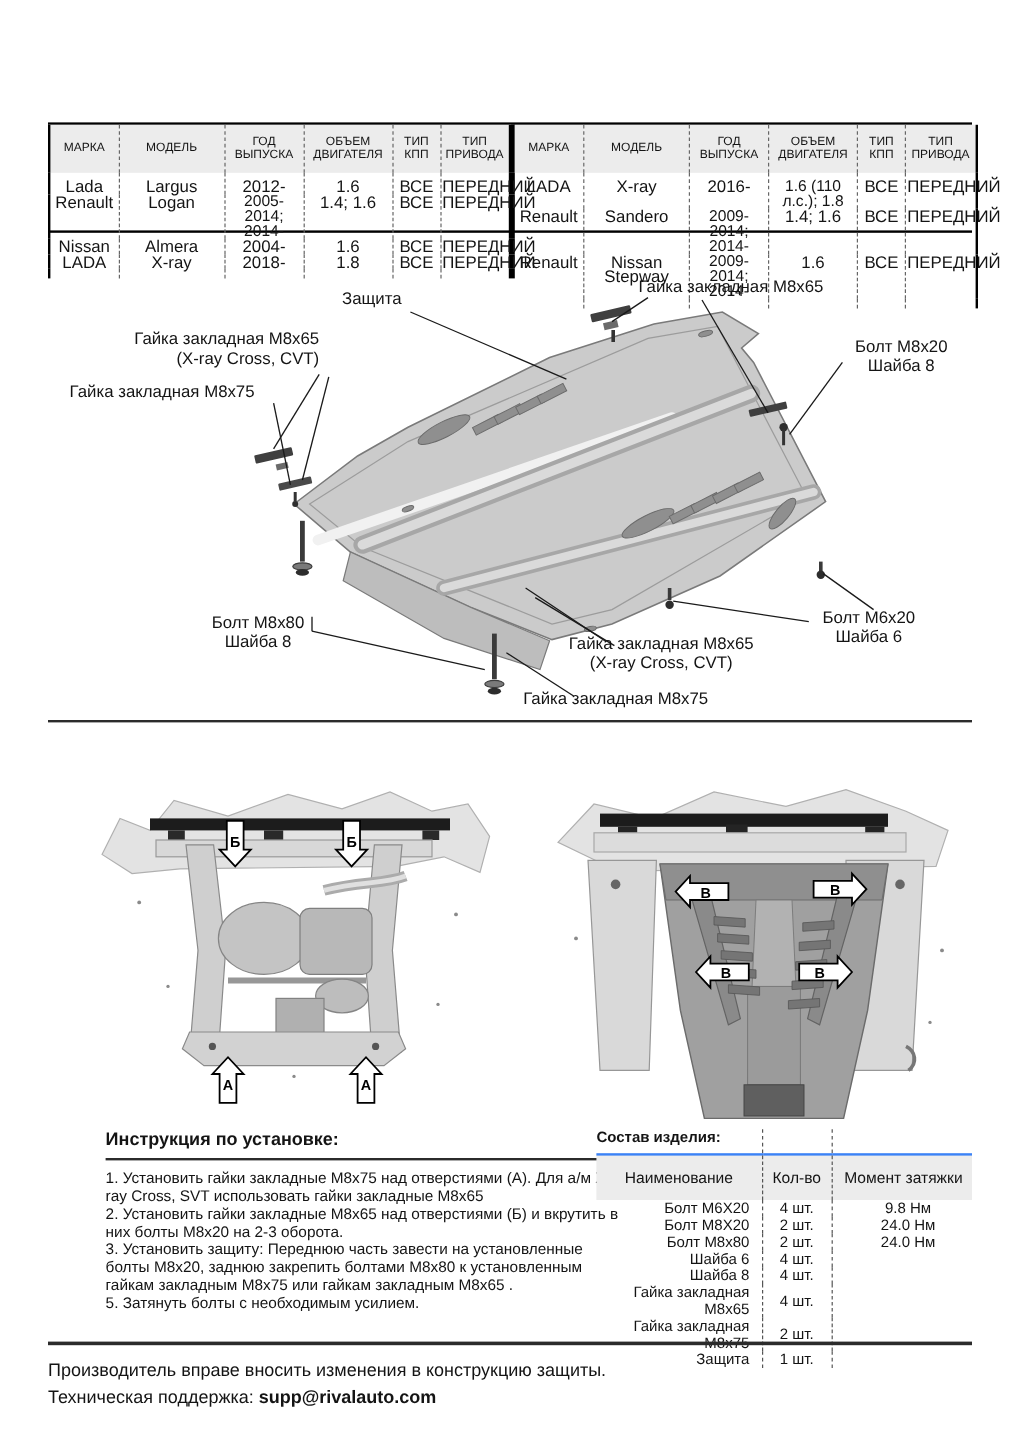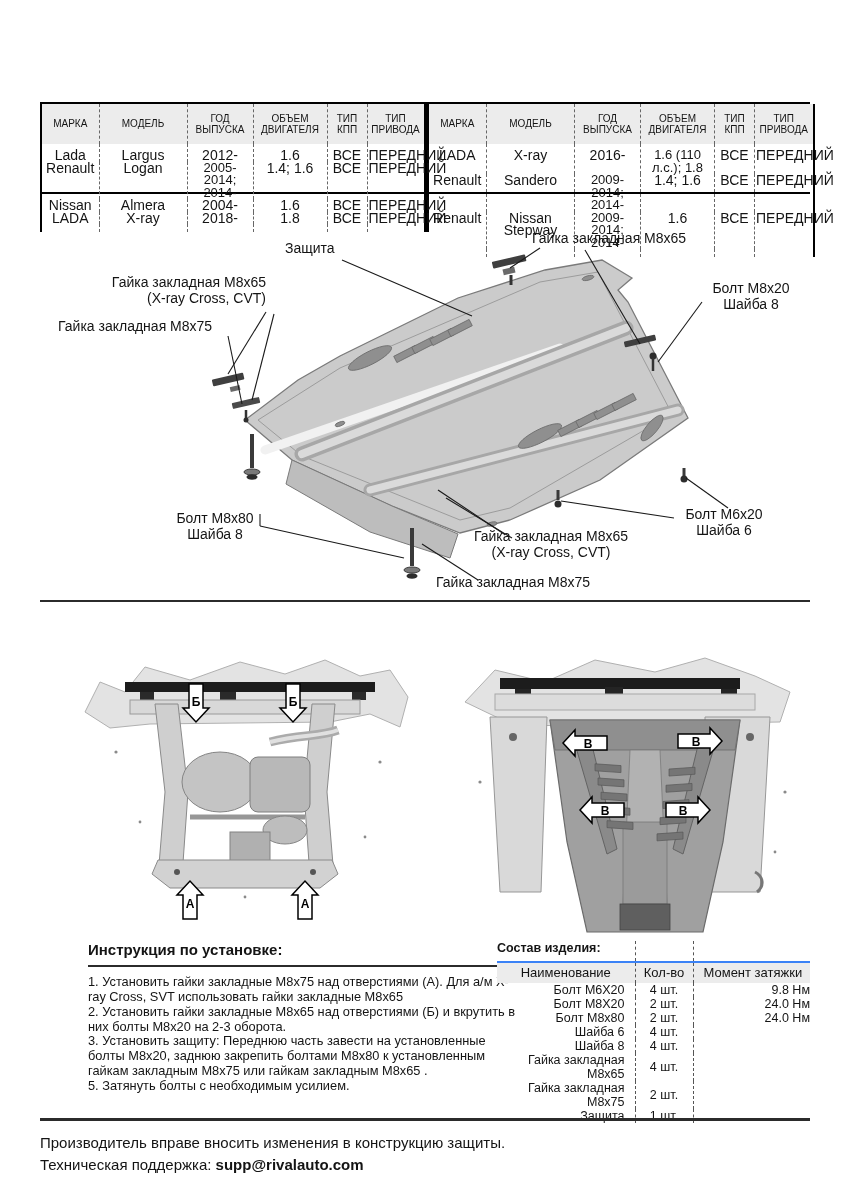--- a/index.html
+++ b/index.html
@@ -47,28 +47,28 @@
   .instr-title { font-size:15px; font-weight:bold; }
   .instr-hr { height:2px; background:#2b2b2b; margin:7px 0 8px 0; }
   .instr-item { font-size:12.8px; line-height:1.16; }
 
   .parts { position:absolute; left:497px; top:941px; width:313px; }
   .parts-table { border-collapse:collapse; width:313px; table-layout:fixed; }
   .parts-table col.c1 { width:138px; } .parts-table col.c2 { width:58px; } .parts-table col.c3 { width:117px; }
   .parts-table td, .parts-table th { font-size:12.5px; line-height:14px; vertical-align:middle; }
   .pt-titlerow td { border-bottom:2px solid #3b82f6; padding-bottom:6px; }
   .pt-title { font-size:15px; font-weight:bold; white-space:nowrap; }
-  .pt-head th { background:#ececec; font-weight:normal; font-size:13px; height:21px; }
+  .pt-head th { background:#ececec; font-weight:normal; font-size:13px; height:38px; }
   .pt-head th:nth-child(1) { text-align:center; }
   .pt-head th:nth-child(3) { text-align:left; padding-left:10px; }
   .parts-table td:nth-child(2), .parts-table th:nth-child(2),
   .parts-table td:nth-child(3), .parts-table th:nth-child(3) { border-left:1px dashed #555; }
   .pt-row td:nth-child(1) { text-align:right; padding-right:10px; }
   .pt-row td:nth-child(2) { text-align:center; }
-  .pt-row td:nth-child(3) { text-align:right; padding-left:10px; }
+  .pt-row td:nth-child(3) { text-align:center; padding-left:10px; }
 
   
   .footer { position:absolute; left:40px; top:1132px; width:770px; font-size:15px; line-height:1.45; }
   .footer b { font-weight:bold; }
 </style>
 </head>
 <body>
 
 <div class="page">
 

